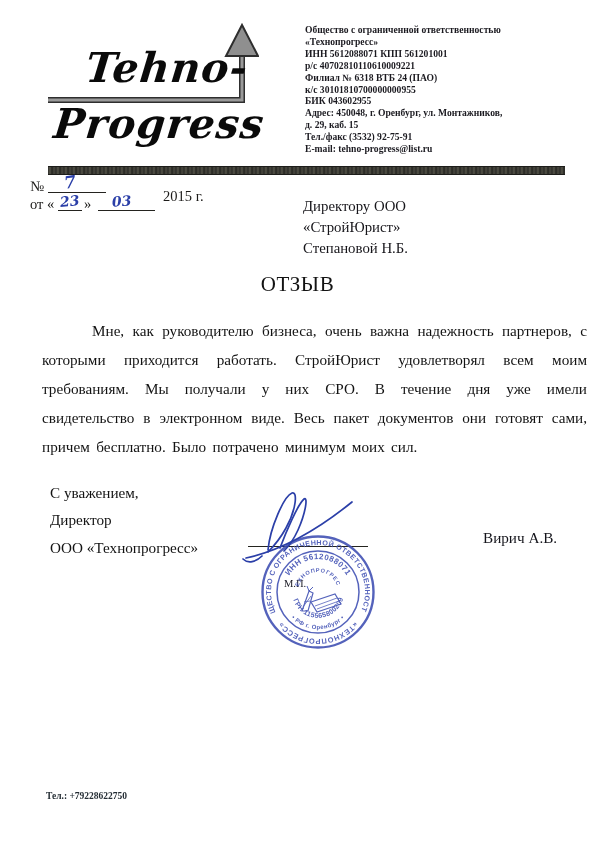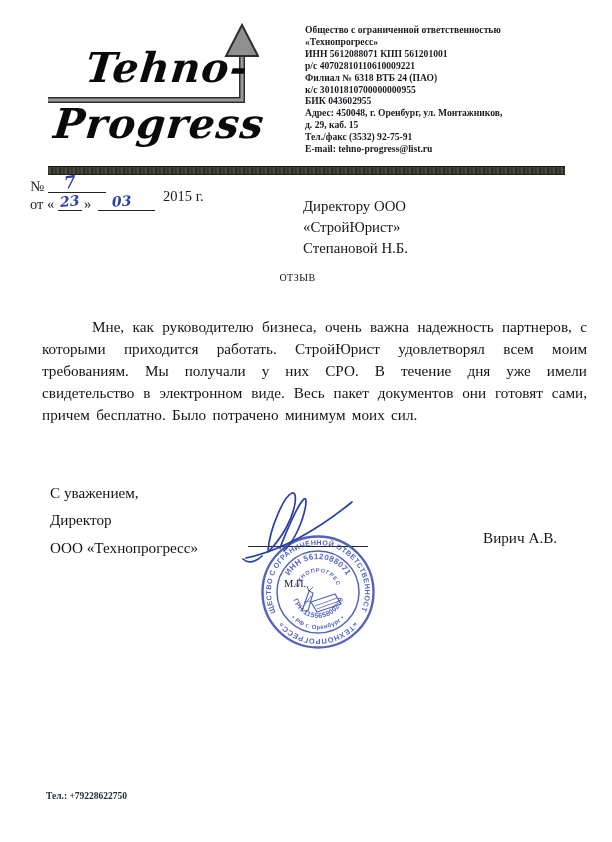--- a/index.html
+++ b/index.html
@@ -40,25 +40,25 @@
   }
   .u-line{position:absolute;border-bottom:1.4px solid #24231f;height:0;}
   
   .addressee{
     position:absolute;left:303px;top:196px;width:204px;
     font-size:14.8px;line-height:21px;color:#16151a;
   }
   
   .doc-title{
     position:absolute;left:0;right:17px;top:272px;text-align:center;
-    font-size:10px;letter-spacing:0.5px;color:#131313;
+    font-size:21px;letter-spacing:0.5px;color:#131313;
   }
   .doc-body{
     position:absolute;left:42px;right:25px;top:316px;
-    font-size:15.2px;line-height:22px;text-align:justify;text-indent:50px;
+    font-size:15.2px;line-height:29px;text-align:justify;text-indent:50px;
     word-spacing:2.5px;color:#131313;
   }
   
   .closing{position:absolute;left:42px;top:479px;font-size:15.2px;line-height:27.4px;color:#131313;margin-left:8px;}
   .signer-name{position:absolute;left:483px;top:529px;font-size:15.2px;color:#15151c;}
   .sig-line{position:absolute;left:248px;top:546px;width:120px;height:0;border-bottom:1.6px solid #24241f;}
   .mp-label{position:absolute;left:284px;top:578px;font-size:10.5px;color:#20202a;}
   .signature-svg{position:absolute;left:238px;top:486px;z-index:3;}
   .stamp-svg{position:absolute;left:258px;top:532px;z-index:2;opacity:0.9;}
   .stamp-svg text{font-family:"Liberation Sans",sans-serif;font-weight:bold;fill:var(--stamp-blue);}

